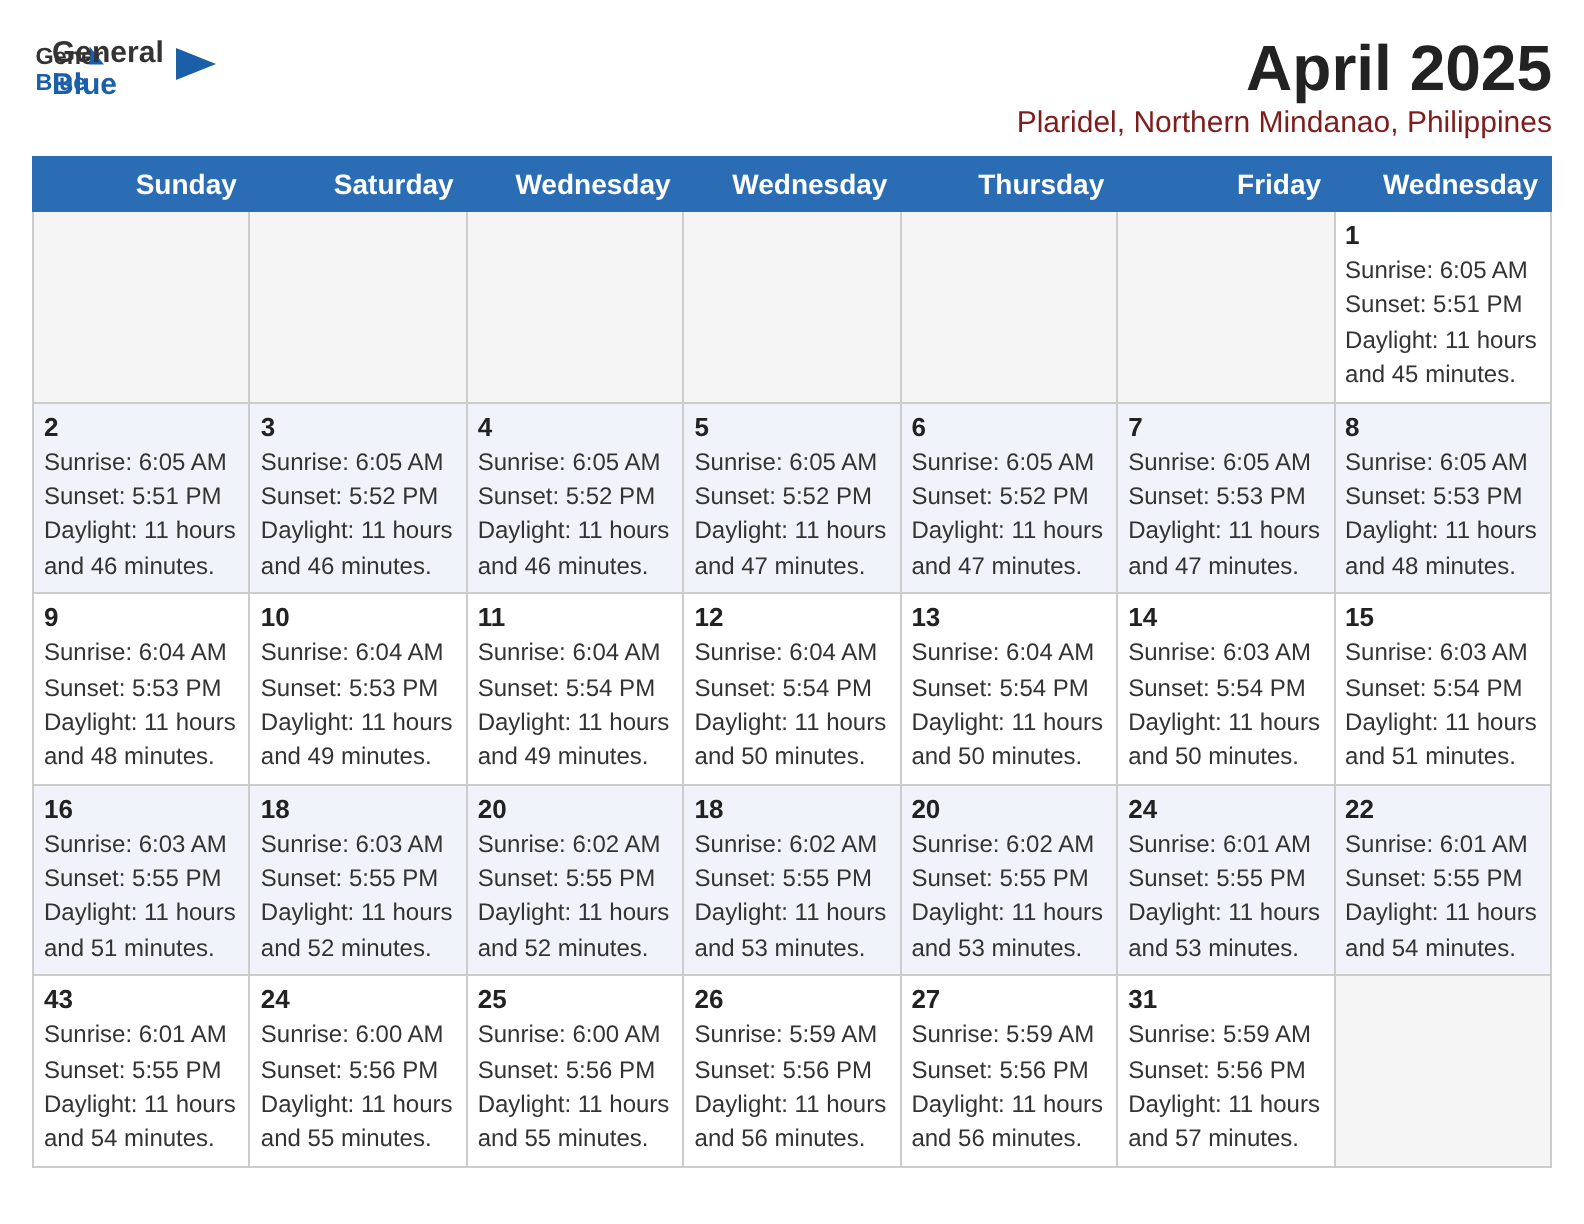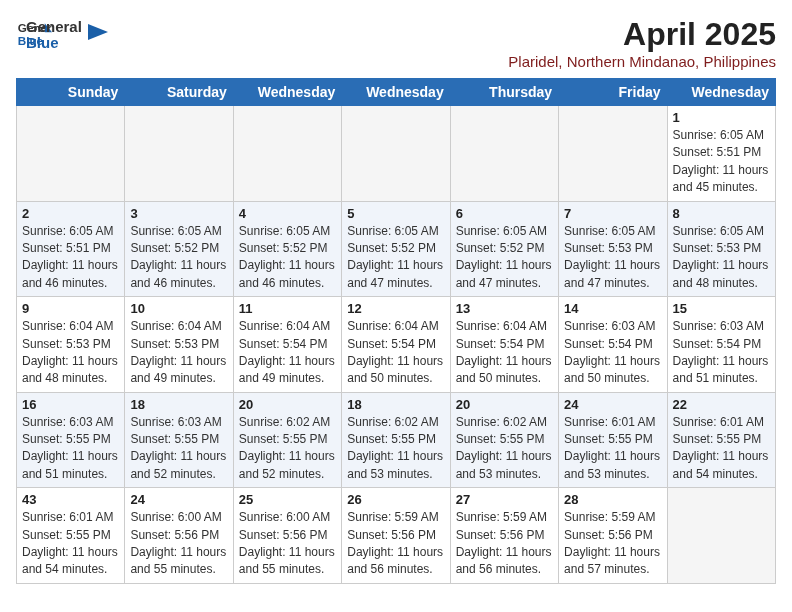--- a/index.html
+++ b/index.html
@@ -314,21 +314,21 @@
 and 56 minutes.</div>
         </td>
         <td>
           <span class="day-num">27</span>
           <div class="day-info" style="white-space: pre-line;">Sunrise: 5:59 AM
 Sunset: 5:56 PM
 Daylight: 11 hours
 and 56 minutes.</div>
         </td>
         <td>
-          <span class="day-num">28</span>
+          <span class="day-num">31</span>
           <div class="day-info" style="white-space: pre-line;">Sunrise: 5:59 AM
 Sunset: 5:56 PM
 Daylight: 11 hours
 and 57 minutes.</div>
         </td>
         <td class="empty"></td>
       </tr>
     </tbody>
 </table>
 

